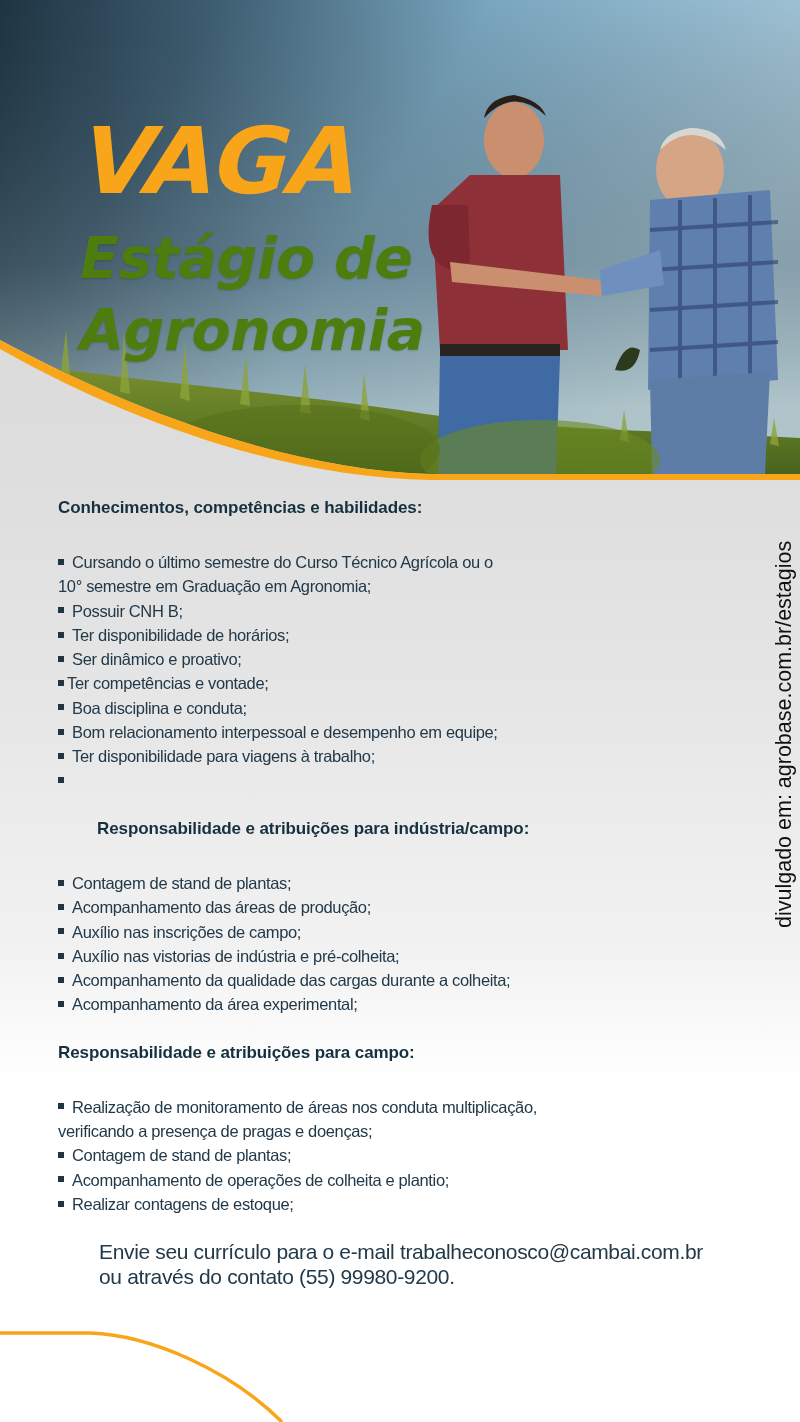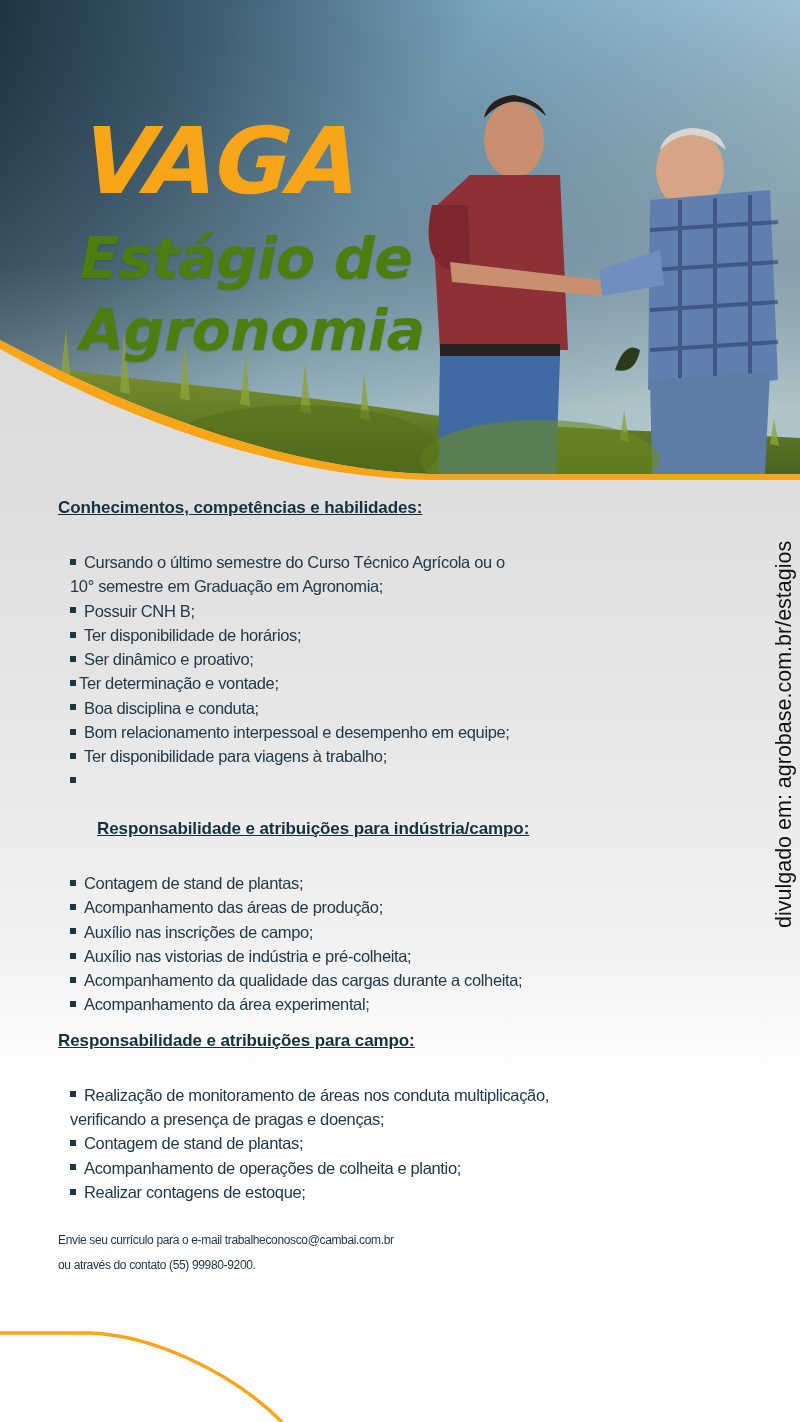--- a/index.html
+++ b/index.html
@@ -36,36 +36,36 @@
     .hero-sub.l2 { top: 298px; }
 
     
     .content {
       position: absolute; left: 58px; top: 496px; width: 715px;
       color: #1c3445;
       font-family: "Liberation Sans", sans-serif;
     }
     .section-heading {
       font-weight: bold; font-size: 17px; line-height: 24px;
-      color: #15303f; letter-spacing: -0.1px; text-decoration: underline;
-    }
-    .list { list-style: none; margin-top: 30px; margin-left: 12px; }
+      color: #15303f; letter-spacing: -0.1px;
+    }
+    .list { list-style: none; margin-top: 30px; }
     .list li {
       font-size: 16.5px; line-height: 24.3px; color: #22394a;
       white-space: nowrap; letter-spacing: -0.35px;
       font-weight: 300;
     }
     .bullet {
       display: inline-block; width: 6px; height: 6px; background: #1d3647;
       margin-right: 8px; vertical-align: middle; position: relative; top: -2px;
     }
     .bullet.tight { margin-right: 3px; }
     .gap-1 { margin-top: 24px; margin-left: 39px; }
-    .gap-2 { margin-top: 12px; }
-    .contact { margin-top: 24px; font-size: 12px; line-height: 24.3px; color: #22394a; letter-spacing: -0.35px; }
+    .gap-2 { margin-top: 24px; }
+    .contact { margin-top: 24px; font-size: 21px; line-height: 24.3px; color: #22394a; letter-spacing: -0.35px; margin-left: 41px; }
 
     
     .credit {
       position: absolute; left: 771px; top: 928px;
       transform-origin: 0 0; transform: rotate(-90deg);
       font-family: "Liberation Sans", sans-serif; font-size: 21.5px; color: #111;
       white-space: nowrap; line-height: 26px;
     }
 
     
@@ -156,21 +156,21 @@
 
 <div class="content">
 
   <div class="section-heading">Conhecimentos, competências e habilidades:</div>
   <ul class="list">
     <li><span class="bullet"></span><span>Cursando o último semestre do Curso Técnico Agrícola ou o</span></li>
     <li><span>10° semestre em Graduação em Agronomia;</span></li>
     <li><span class="bullet"></span><span>Possuir CNH B;</span></li>
     <li><span class="bullet"></span><span>Ter disponibilidade de horários;</span></li>
     <li><span class="bullet"></span><span>Ser dinâmico e proativo;</span></li>
-    <li><span class="bullet tight"></span><span>Ter determinação e vontade;</span></li>
+    <li><span class="bullet tight"></span><span>Ter competências e vontade;</span></li>
     <li><span class="bullet"></span><span>Boa disciplina e conduta;</span></li>
     <li><span class="bullet"></span><span>Bom relacionamento interpessoal e desempenho em equipe;</span></li>
     <li><span class="bullet"></span><span>Ter disponibilidade para viagens à trabalho;</span></li>
     <li><span class="bullet"></span></li>
   </ul>
 
   <div class="section-heading gap-1">Responsabilidade e atribuições para indústria/campo:</div>
   <ul class="list">
     <li><span class="bullet"></span><span>Contagem de stand de plantas;</span></li>
     <li><span class="bullet"></span><span>Acompanhamento das áreas de produção;</span></li>

